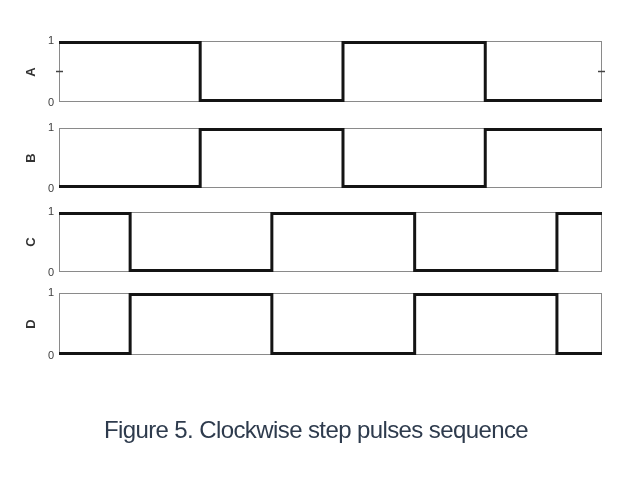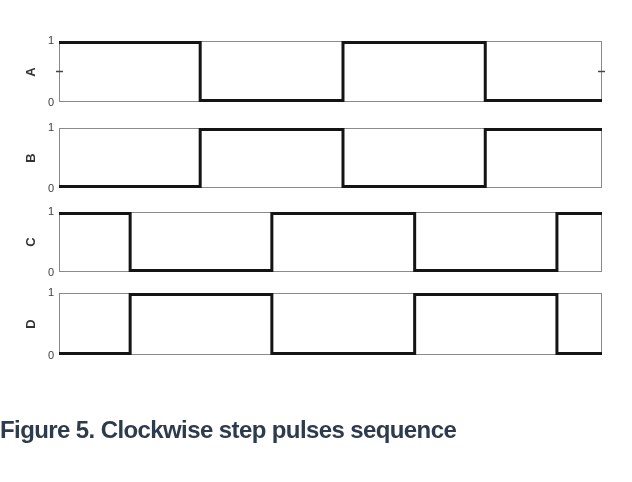--- a/index.html
+++ b/index.html
@@ -21,22 +21,22 @@
     font-size:13px;font-weight:bold;color:#333333;letter-spacing:0;
   }
   .tick{
     position:absolute;left:34px;width:20px;text-align:right;
     font-size:11px;line-height:13px;color:#3d3d3d;
   }
   .tick-one{top:-7px;}
   .tick-zero{bottom:-7px;}
 
   .caption{
-    position:absolute;top:416px;left:0;width:100%;text-align:left;
-    font-size:24px;font-weight:bold;letter-spacing:-0.6px;color:#2e3b4d;
+    position:absolute;top:416px;left:0;width:100%;text-align:center;
+    font-size:24px;font-weight:normal;letter-spacing:-0.6px;color:#2e3b4d;
   }
 </style>
 </head>
 <body>
 
 <div class="figure">
 
   <div class="panel panel-a">
     <span class="wave-letter">A</span>
     <span class="tick tick-one">1</span>

